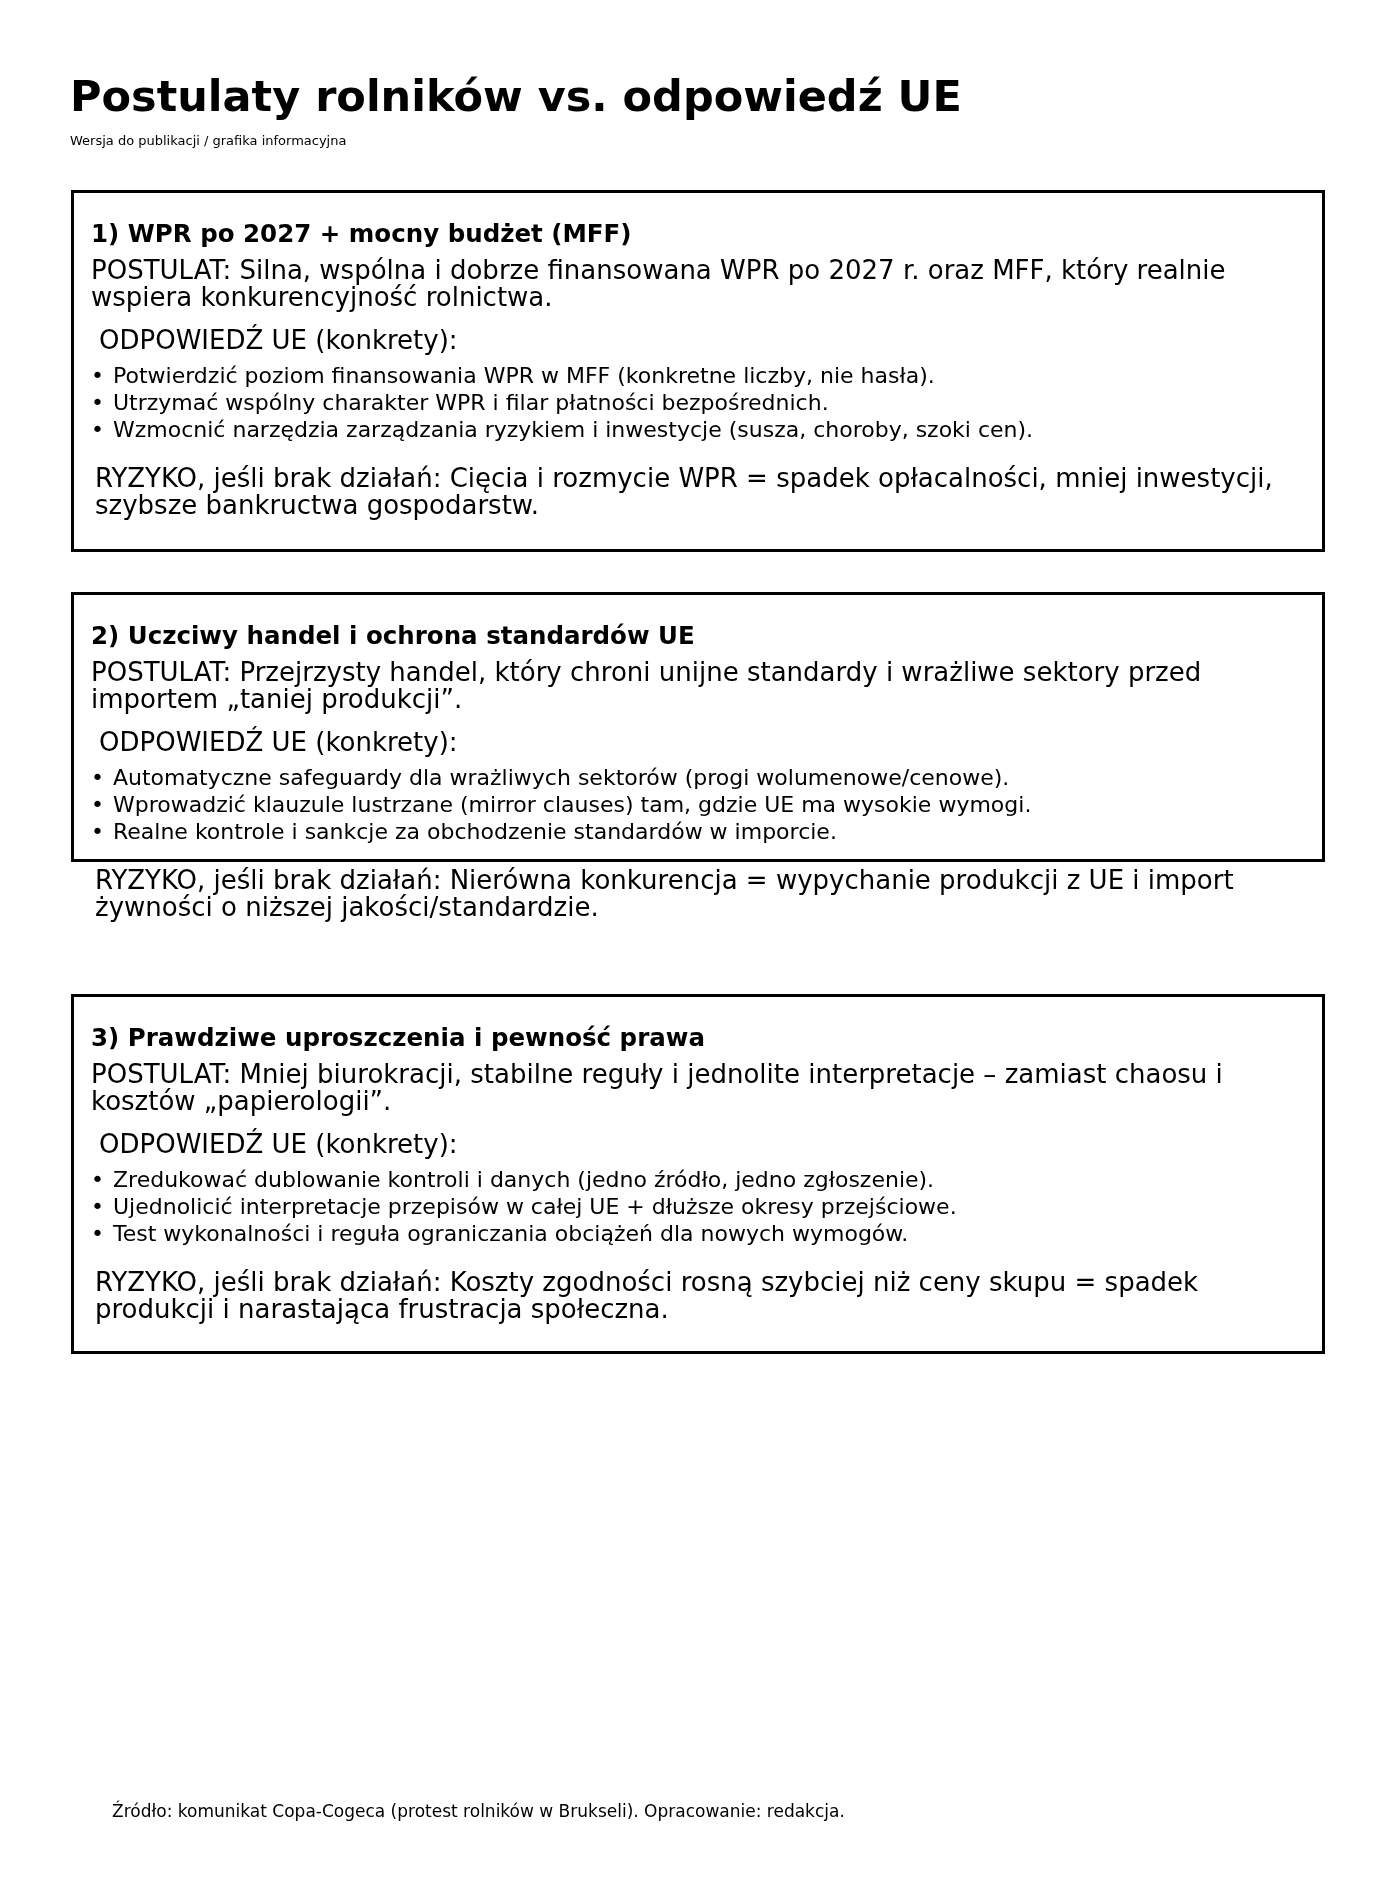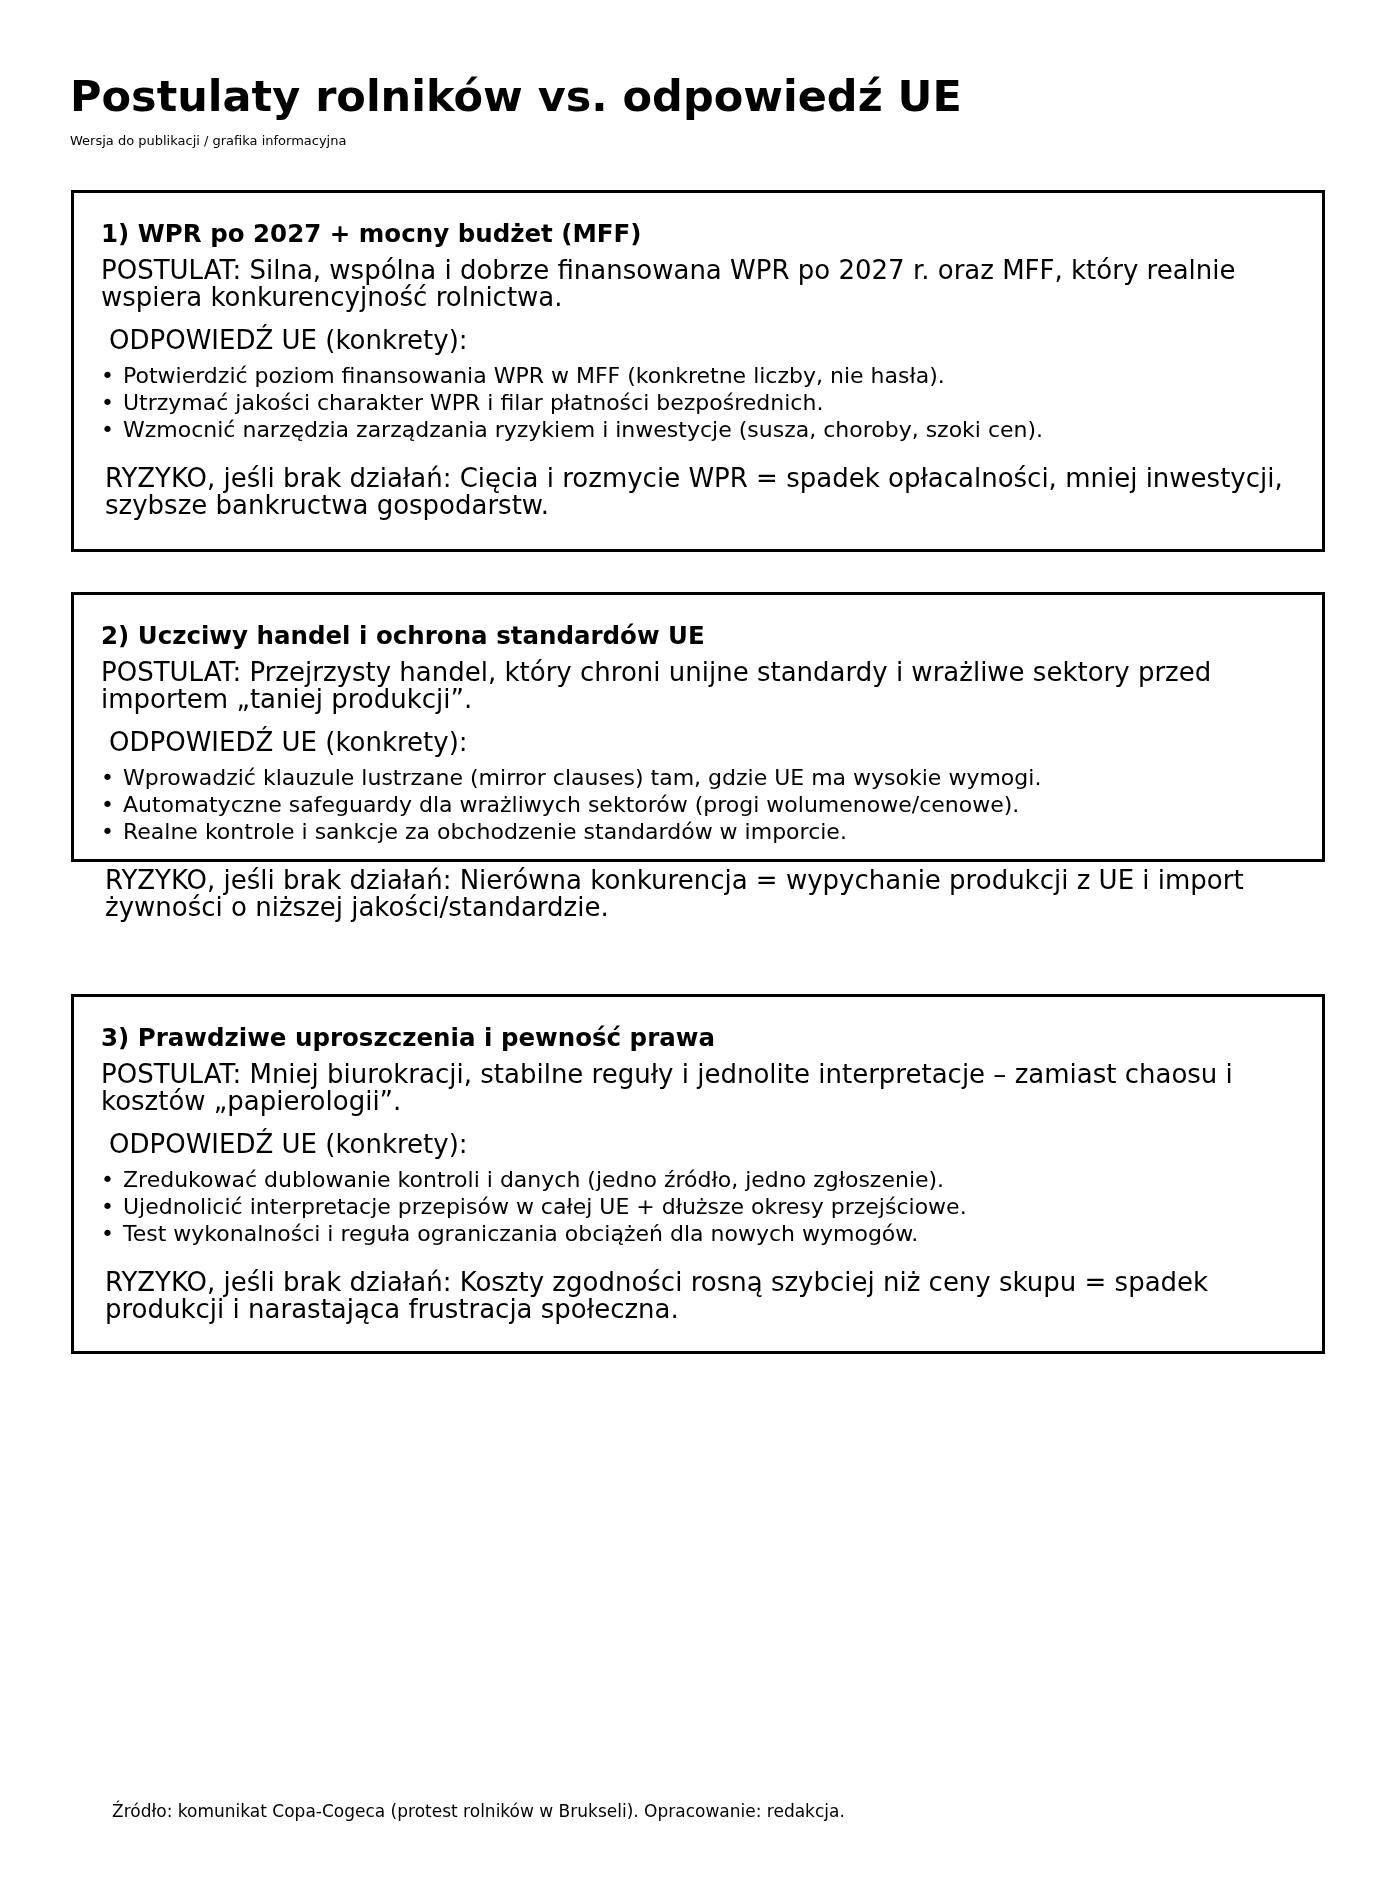--- a/index.html
+++ b/index.html
@@ -13,21 +13,21 @@
     white-space: nowrap;
     text-align: center;
   }
   .subtitle {
     position: absolute; left: 70px; top: 130px;
     font-size: 13px; line-height: 22px; white-space: nowrap;
   }
   .card {
     position: absolute; left: 71px; width: 1254px;
     border: 3px solid #000000; box-sizing: border-box;
-    padding: 26px 26px 0 27px;
+    padding: 26px 26px 0 17px;
   }
   .card-1 { top: 190px; height: 362px; }
   .card-2 { top: 592px; height: 270px; }
   .card-3 { top: 994px; height: 360px; }
   .card-title {
     font-size: 24.5px; font-weight: bold; line-height: 30px; margin: 0 0 8px 0;
     white-space: nowrap;
   }
   .para {
     font-size: 26px; line-height: 27px; margin: 0;
@@ -48,33 +48,33 @@
 
 <h1 class="title">Postulaty rolników vs. odpowiedź UE</h1>
 <div class="subtitle">Wersja do publikacji / grafika informacyjna</div>
 
 <section class="card card-1">
   <h2 class="card-title">1) WPR po 2027 + mocny budżet (MFF)</h2>
   <p class="para postulat">POSTULAT: Silna, wspólna i dobrze finansowana WPR po 2027 r. oraz MFF, który realnie wspiera konkurencyjność rolnictwa.</p>
   <p class="para response-heading">ODPOWIEDŹ UE (konkrety):</p>
   <ul class="bullets">
     <li class="bullet"><span class="dot">•</span><span>Potwierdzić poziom finansowania WPR w MFF (konkretne liczby, nie hasła).</span></li>
-    <li class="bullet"><span class="dot">•</span><span>Utrzymać jakości charakter WPR i filar płatności bezpośrednich.</span></li>
+    <li class="bullet"><span class="dot">•</span><span>Utrzymać wspólny charakter WPR i filar płatności bezpośrednich.</span></li>
     <li class="bullet"><span class="dot">•</span><span>Wzmocnić narzędzia zarządzania ryzykiem i inwestycje (susza, choroby, szoki cen).</span></li>
   </ul>
   <p class="para risk">RYZYKO, jeśli brak działań: Cięcia i rozmycie WPR = spadek opłacalności, mniej inwestycji, szybsze bankructwa gospodarstw.</p>
 </section>
 
 <section class="card card-2">
   <h2 class="card-title">2) Uczciwy handel i ochrona standardów UE</h2>
   <p class="para postulat">POSTULAT: Przejrzysty handel, który chroni unijne standardy i wrażliwe sektory przed importem „taniej produkcji”.</p>
   <p class="para response-heading">ODPOWIEDŹ UE (konkrety):</p>
   <ul class="bullets">
+    <li class="bullet"><span class="dot">•</span><span>Automatyczne safeguardy dla wrażliwych sektorów (progi wolumenowe/cenowe).</span></li>
     <li class="bullet"><span class="dot">•</span><span>Wprowadzić klauzule lustrzane (mirror clauses) tam, gdzie UE ma wysokie wymogi.</span></li>
-    <li class="bullet"><span class="dot">•</span><span>Automatyczne safeguardy dla wrażliwych sektorów (progi wolumenowe/cenowe).</span></li>
     <li class="bullet"><span class="dot">•</span><span>Realne kontrole i sankcje za obchodzenie standardów w imporcie.</span></li>
   </ul>
   <p class="para risk">RYZYKO, jeśli brak działań: Nierówna konkurencja = wypychanie produkcji z UE i import żywności o niższej jakości/standardzie.</p>
 </section>
 
 <section class="card card-3">
   <h2 class="card-title">3) Prawdziwe uproszczenia i pewność prawa</h2>
   <p class="para postulat">POSTULAT: Mniej biurokracji, stabilne reguły i jednolite interpretacje – zamiast chaosu i kosztów „papierologii”.</p>
   <p class="para response-heading">ODPOWIEDŹ UE (konkrety):</p>
   <ul class="bullets">

